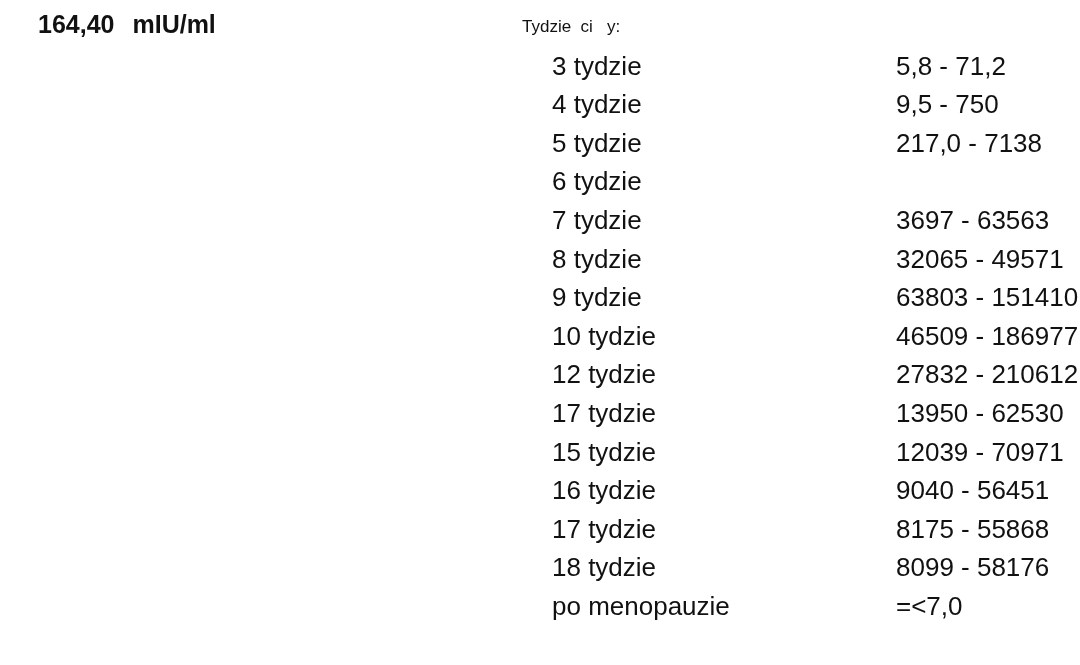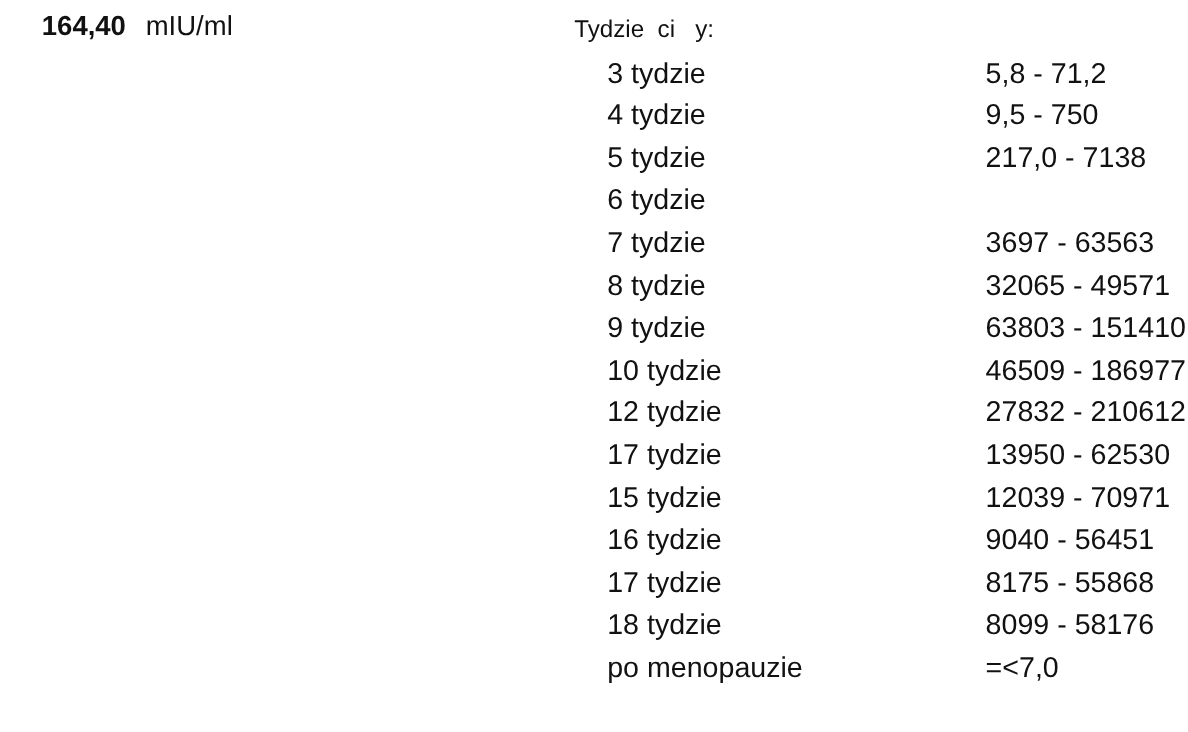--- a/index.html
+++ b/index.html
@@ -32,33 +32,33 @@
     gap: 18px;
     font-weight: bold;
     font-size: 25px;
     letter-spacing: 0px;
     white-space: nowrap;
   }
   .result-value {
     font-weight: bold;
   }
   .result-unit {
-    font-weight: normal;
+    font-weight: bold;
   }
 
   
   .ranges {
     position: absolute;
     left: 522px;
     top: 8px;
     font-size: 26px;
     line-height: 38.6px;
   }
   .ranges-title {
-    font-size: 22px;
+    font-size: 17px;
     white-space: pre;
   }
   .range-row {
     display: flex;
     white-space: nowrap;
   }
   .range-label {
     width: 314px;
     flex: 0 0 314px;
     margin-left: 30px;

